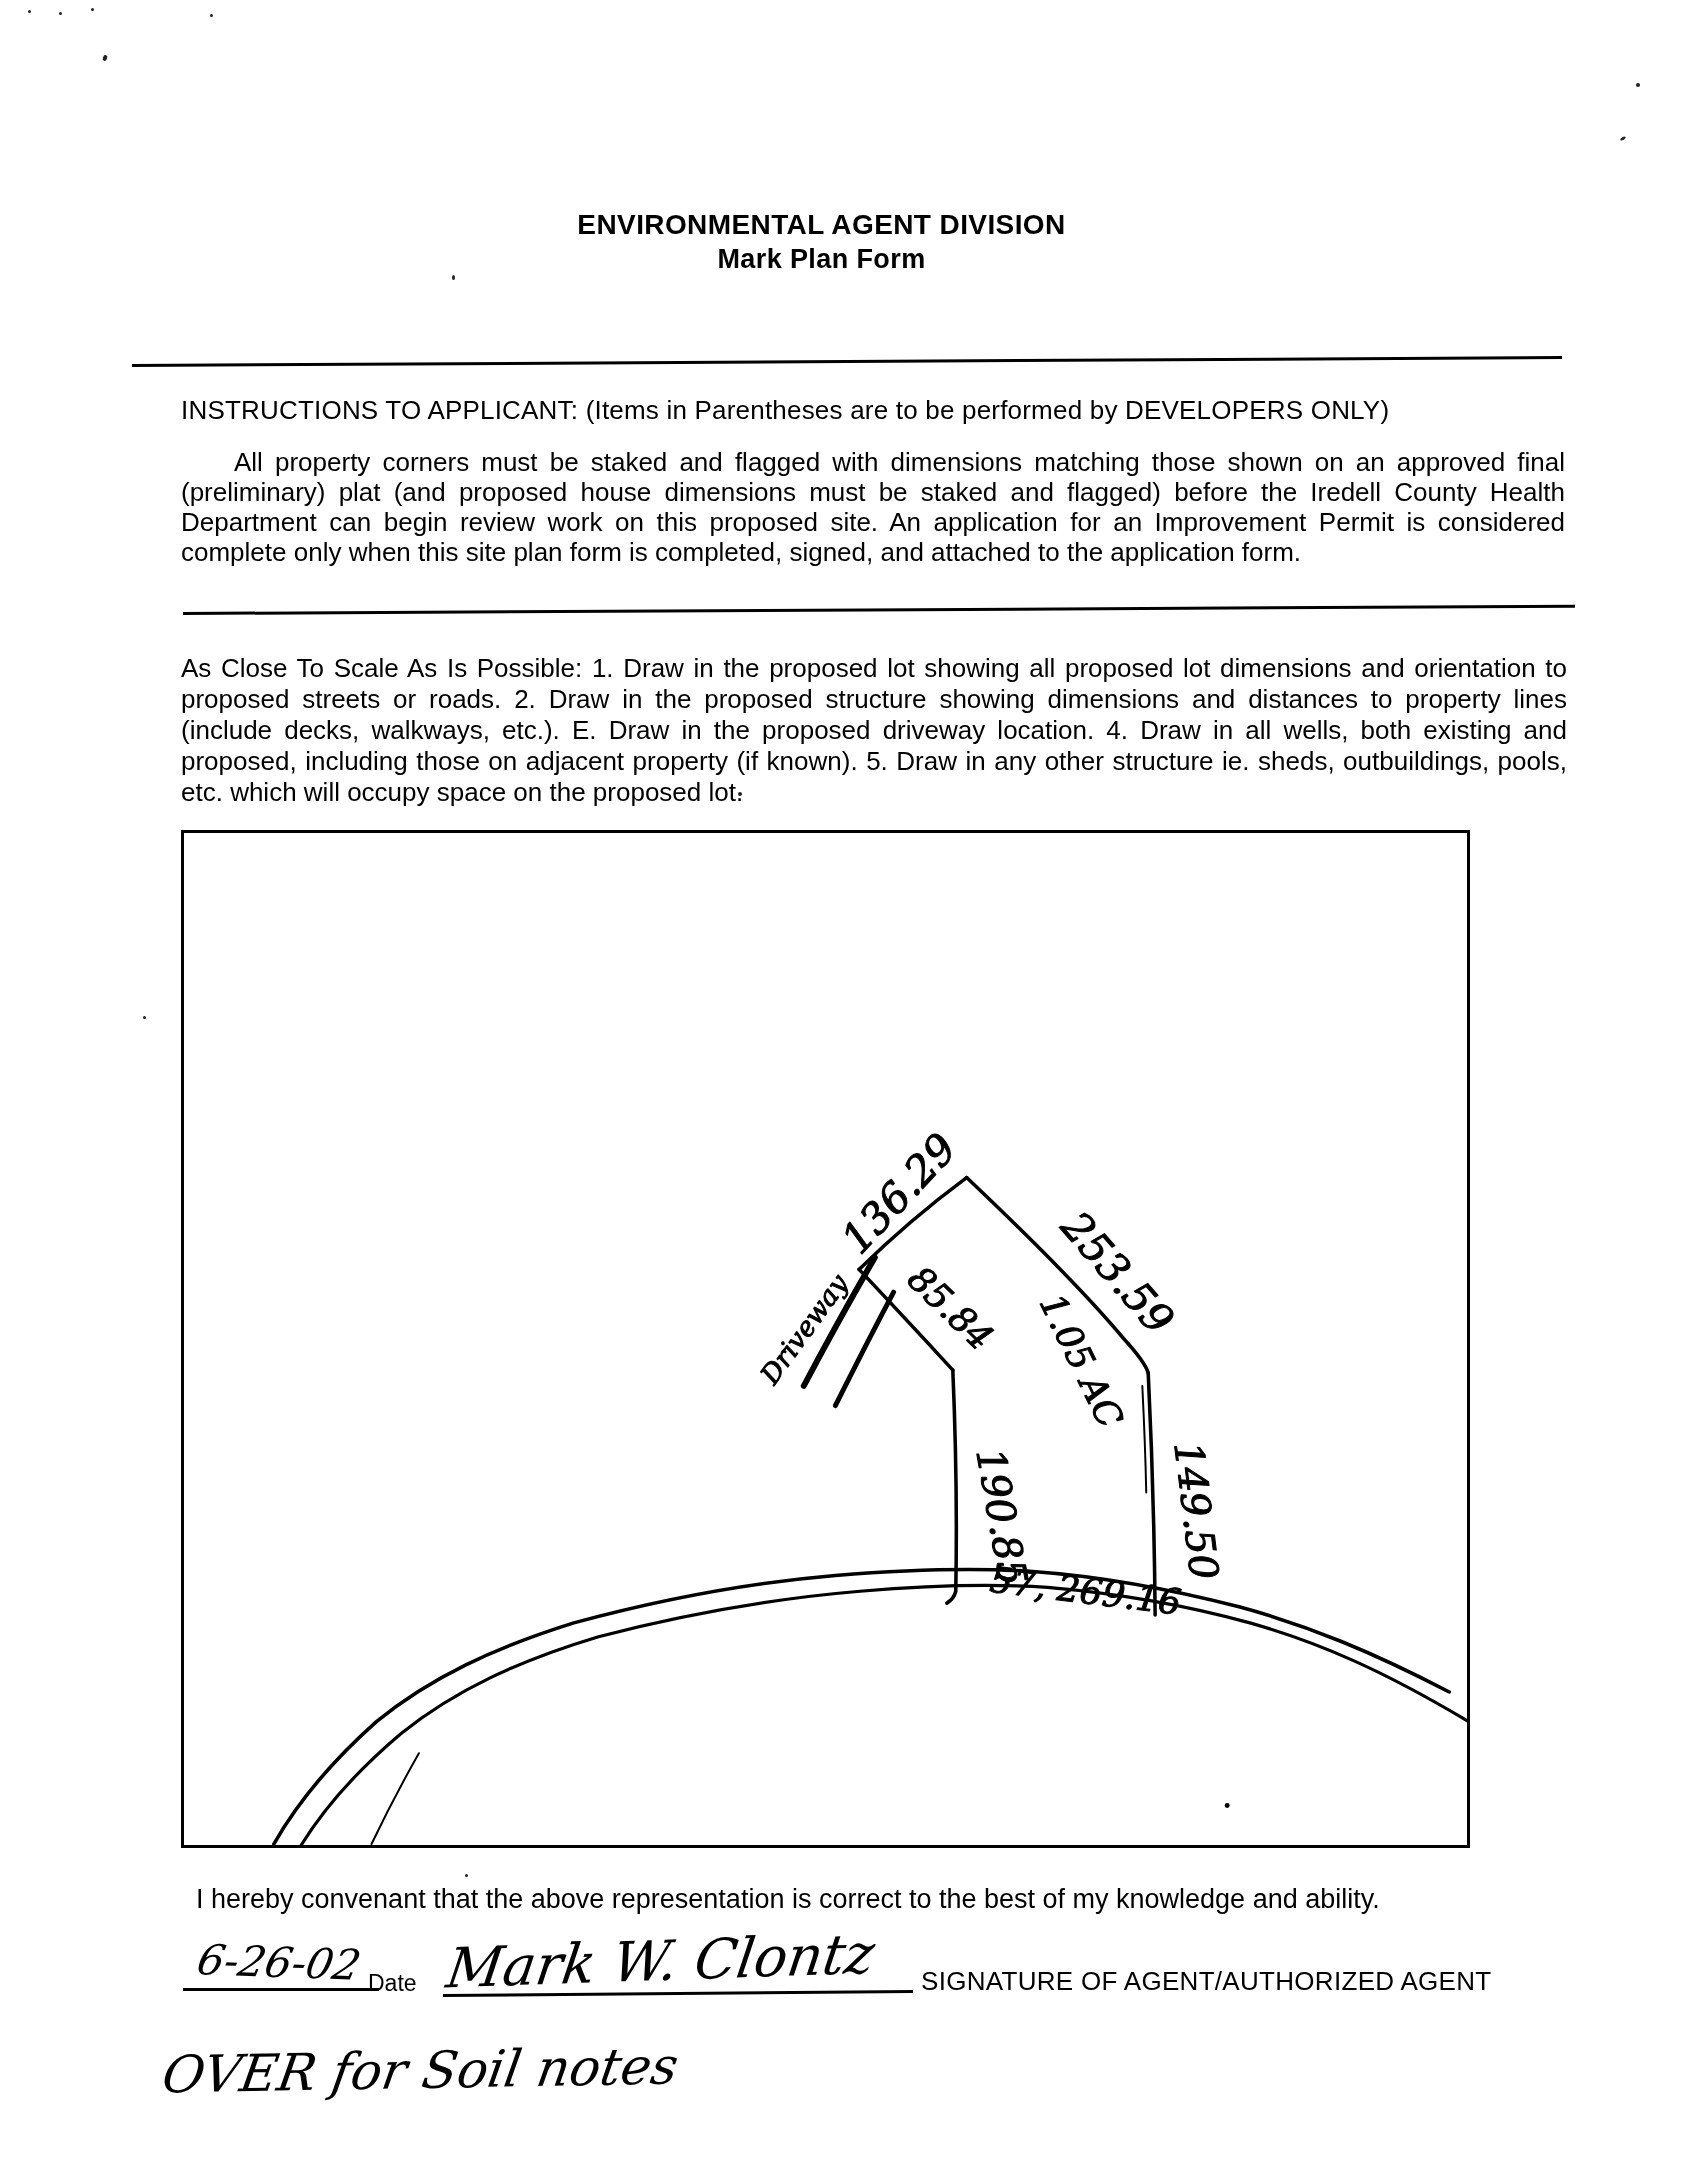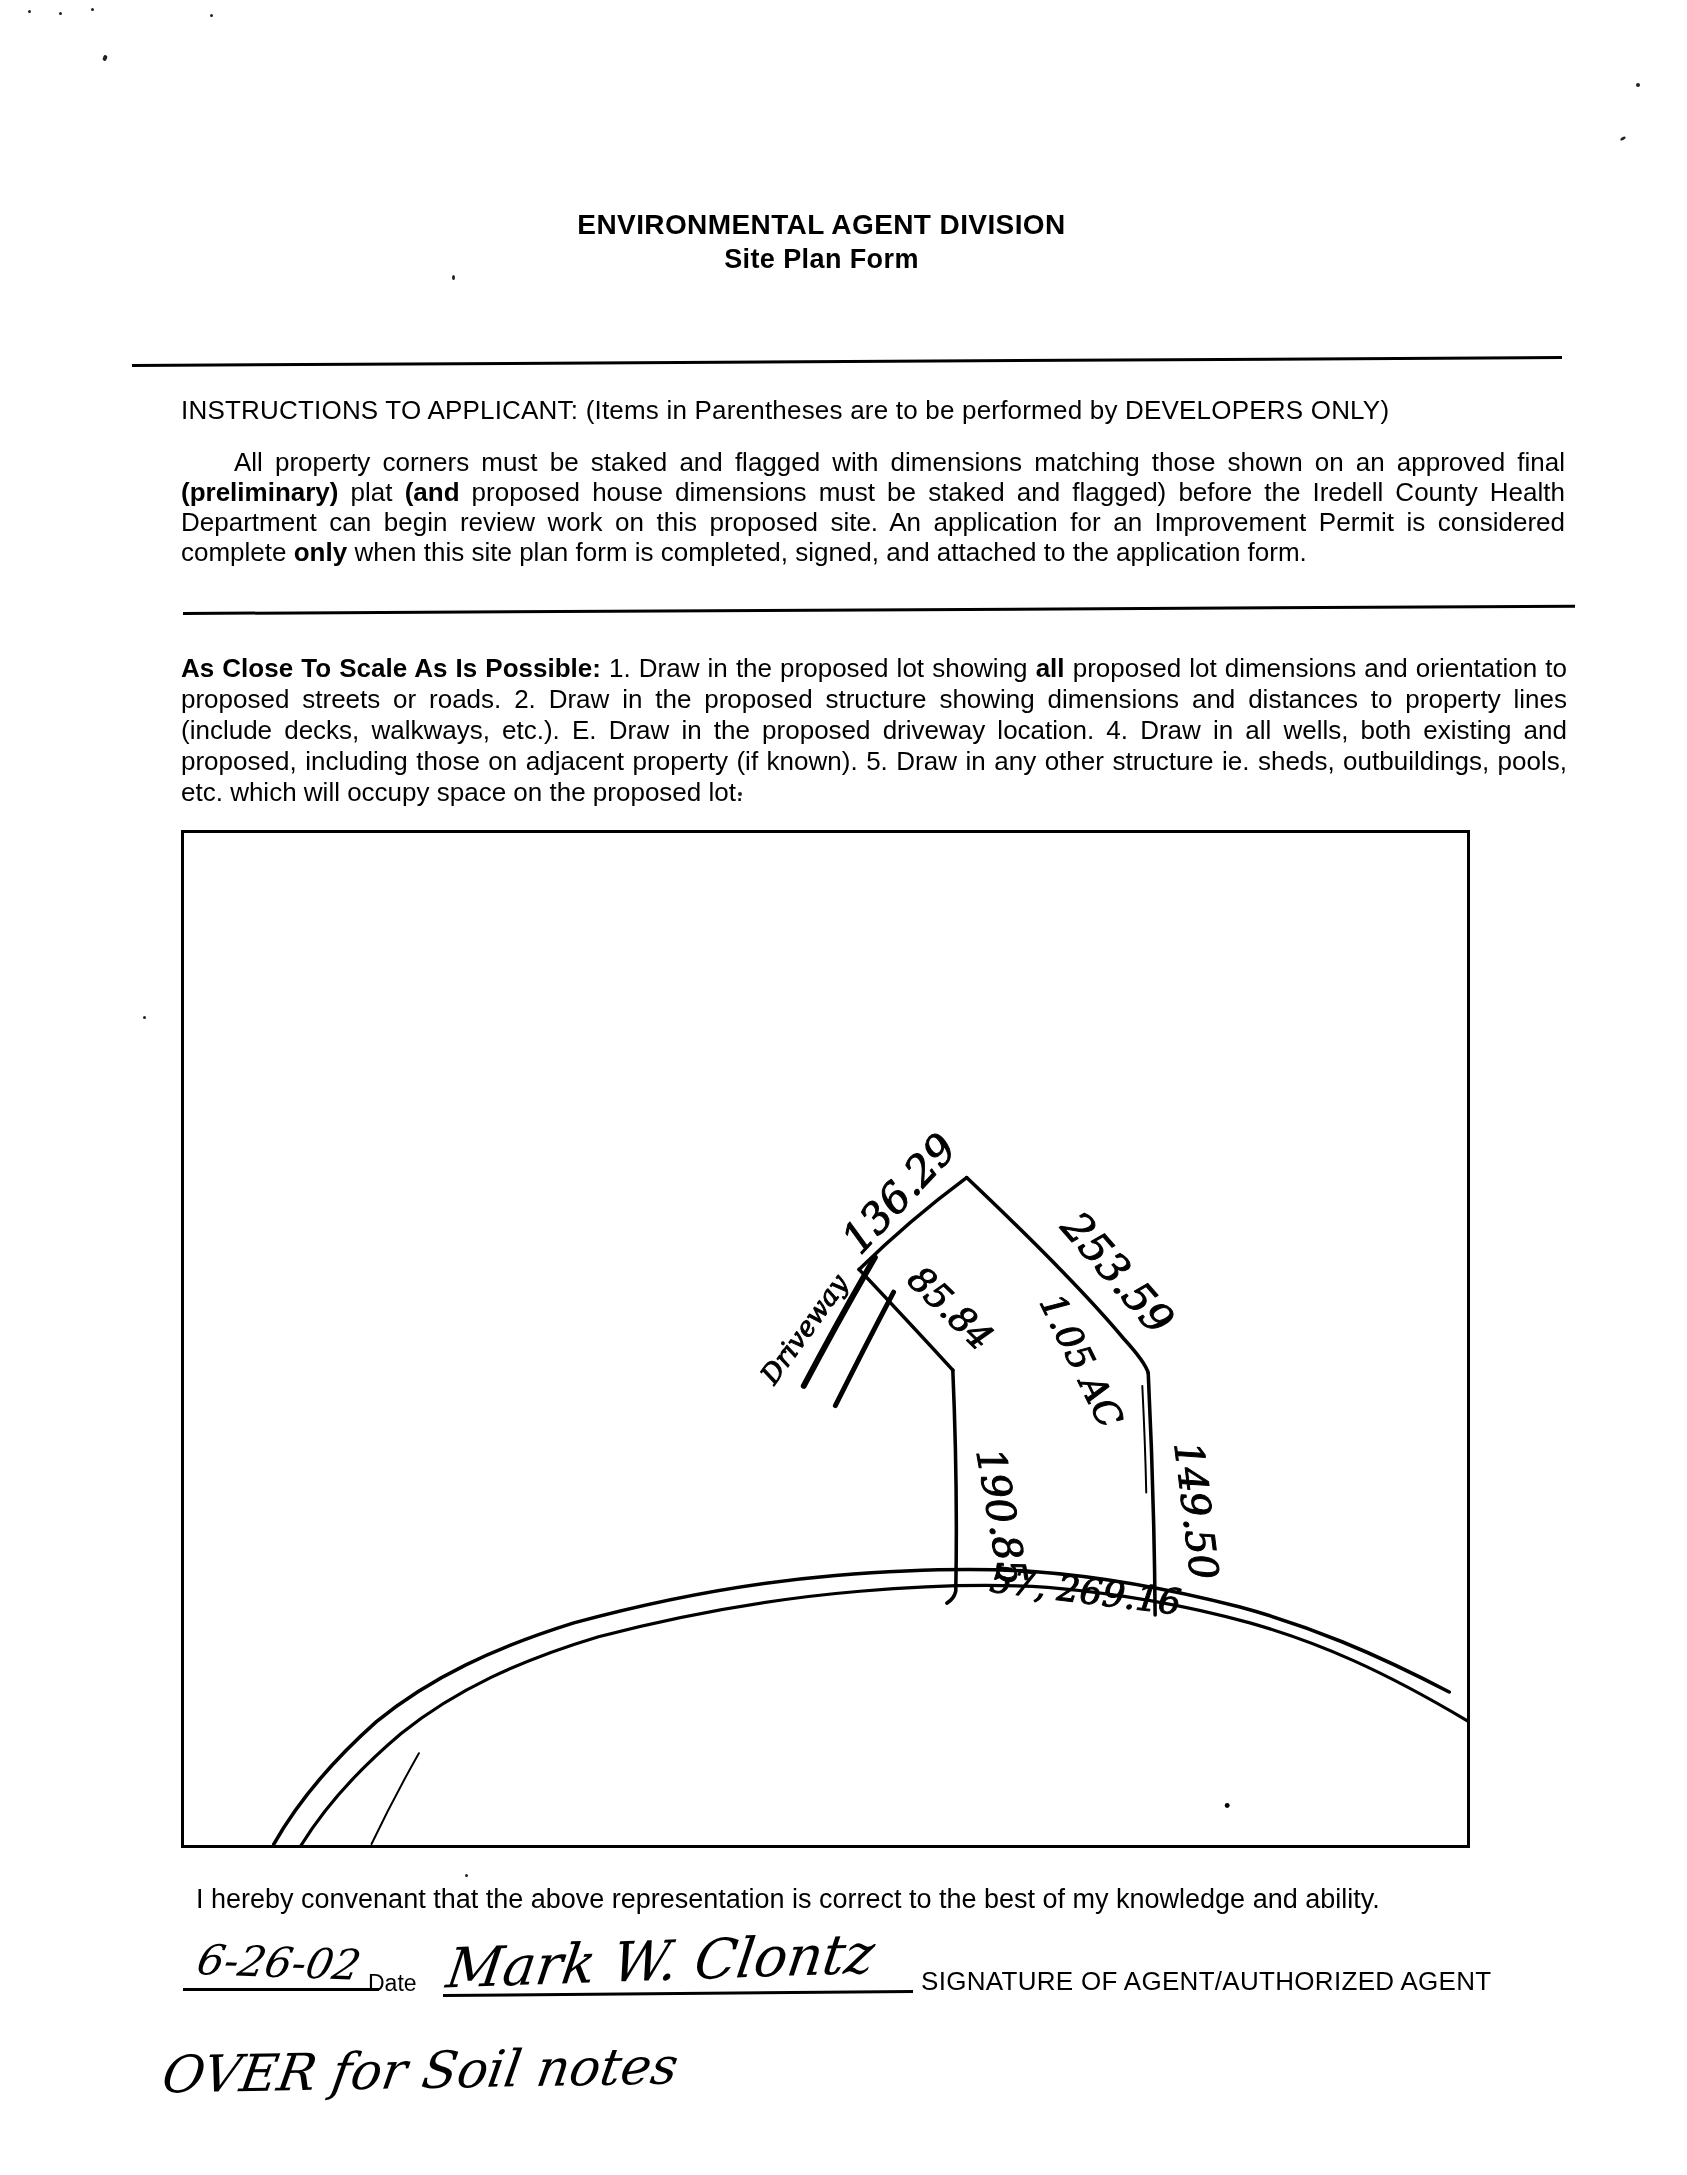--- a/index.html
+++ b/index.html
@@ -5,21 +5,21 @@
   html,body{margin:0;padding:0;}
   body{
     width:1687px;height:2175px;position:relative;background:#ffffff;color:#000;
     font-family:"Liberation Sans", sans-serif;overflow:hidden;
   }
   .abs{position:absolute;}
   .center{text-align:center;}
   .hdr{font-weight:bold;font-size:28px;line-height:34px;letter-spacing:0.4px;}
   .rule{background:#000;height:3px;transform-origin:left center;}
   .bodytext{font-size:26px;line-height:30px;text-align:justify;}
-  .bodytext span.b{font-weight:bold;}
+  .bodytext span.b{font-weight:normal;}
   .heading1{font-size:26px;letter-spacing:0.2px;white-space:nowrap;}
   .planbox{border:3px solid #000;box-sizing:border-box;}
   .hw{font-family:"DejaVu Serif", serif;font-style:italic;}
   .hw-skew{display:inline-block;transform:skewX(-10deg);}
   .uline{background:#000;height:3px;}
   .speck{position:absolute;background:#222;border-radius:50%;}
   svg text{fill:#000;font-family:"DejaVu Serif", serif;font-style:italic;}
 </style>
 </head>
 <body>
@@ -31,21 +31,21 @@
 <div class="speck" style="left:103px;top:55px;width:4px;height:6px;border-radius:2px;transform:rotate(20deg);"></div>
 <div class="speck" style="left:1636px;top:83px;width:4px;height:4px;"></div>
 <div class="speck" style="left:1620px;top:137px;width:6px;height:3px;transform:rotate(-30deg);"></div>
 <div class="speck" style="left:452px;top:275px;width:3px;height:5px;"></div>
 <div class="speck" style="left:738px;top:792px;width:4px;height:4px;"></div>
 <div class="speck" style="left:143px;top:1016px;width:3px;height:3px;"></div>
 <div class="speck" style="left:465px;top:1874px;width:3px;height:3px;"></div>
 
 <div class="abs center" style="left:0;top:208px;width:1643px;">
   <div class="hdr">ENVIRONMENTAL AGENT DIVISION</div>
-  <div class="hdr" style="font-size:27px;">Site Plan Form</div>
+  <div class="hdr" style="font-size:27px;">Mark Plan Form</div>
 </div>
 
 <div class="abs rule" style="left:132px;top:364px;width:1430px;transform:rotate(-0.32deg);"></div>
 
 <div class="abs heading1" style="left:181px;top:395px;text-align:center;">INSTRUCTIONS TO APPLICANT: (Items in Parentheses are to be performed by DEVELOPERS ONLY)</div>
 
 <div class="abs bodytext" style="left:181px;top:447px;width:1384px;text-indent:53px;"><span>All property corners must be staked and flagged with dimensions matching those shown on an approved final </span><span class="b">(preliminary)</span><span> plat </span><span class="b">(and</span><span> proposed house dimensions must be staked and flagged) before the Iredell County Health Department can begin review work on this proposed site. An application for an Improvement Permit is considered complete </span><span class="b">only</span><span> when this site plan form is completed, signed, and attached to the application form.</span></div>
 
 <div class="abs rule" style="left:183px;top:612px;width:1392px;transform:rotate(-0.3deg);"></div>
 

